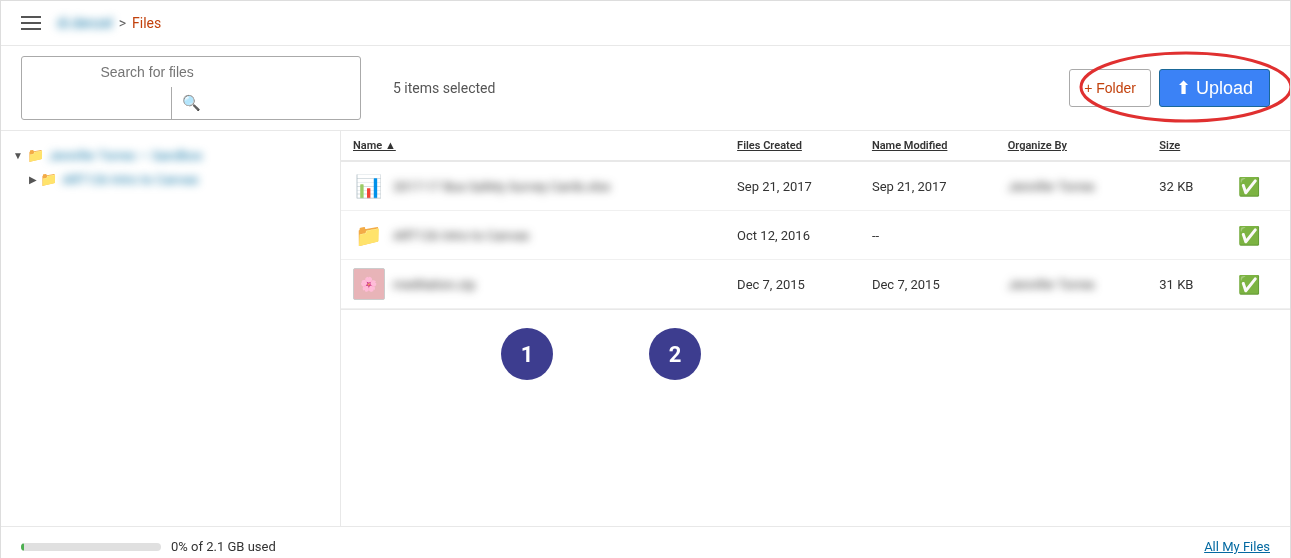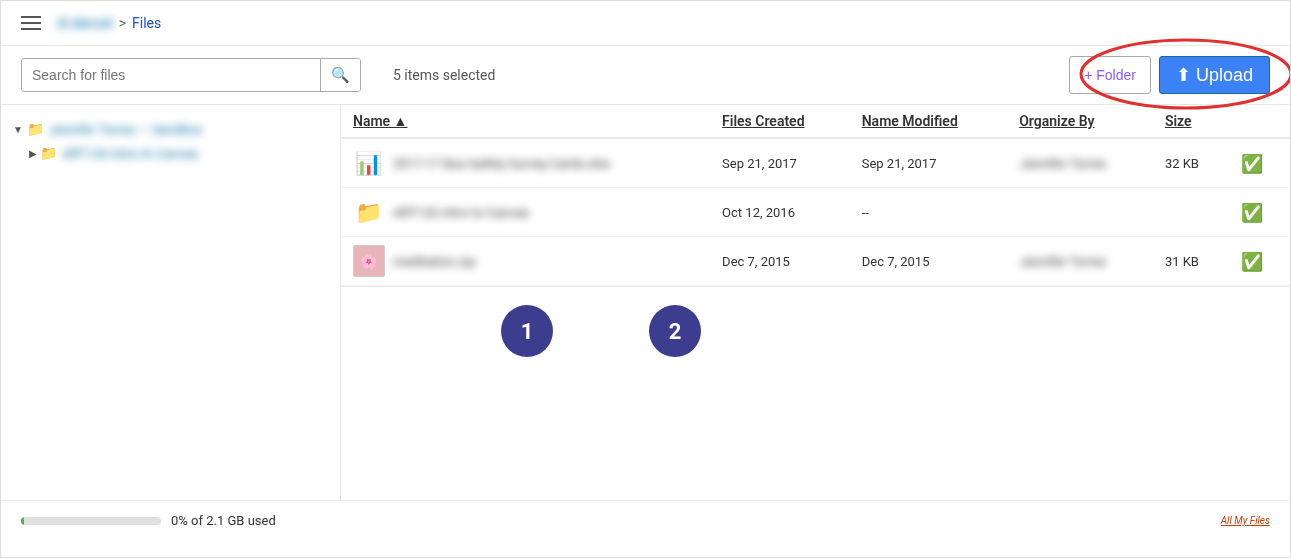--- a/index.html
+++ b/index.html
@@ -14,37 +14,38 @@
     }
     .hamburger {
       display: flex; flex-direction: column; gap: 4px; cursor: pointer; margin-right: 16px;
     }
     .hamburger span { display: block; width: 20px; height: 2px; background: #555; }
     .breadcrumb {
       display: flex; align-items: center; gap: 6px; font-size: 14px; color: #0770a3;
     }
     .breadcrumb .blurred { filter: blur(4px); color: #0770a3; }
     .breadcrumb .sep { color: #666; }
-    .breadcrumb .current { color: #1d4ed8; }
+    .breadcrumb .current { color: #c2410c; }
 
     
     .toolbar {
       display: flex;
       align-items: center;
       padding: 10px 20px;
       border-bottom: 1px solid #e8e8e8;
       gap: 12px;
     }
     .search-wrapper {
       display: flex;
       align-items: center;
       border: 1px solid #aaa;
       border-radius: 3px;
       overflow: hidden;
       width: 340px;
+      flex-direction: column;
     }
     .search-input {
       border: none;
       outline: none;
       padding: 7px 10px;
       font-size: 14px;
       flex: 1;
       color: #666;
     }
     .search-btn {
@@ -62,21 +63,21 @@
       flex: 1;
       padding-left: 20px;
     }
     .btn-folder {
       background: #fff;
       border: 1px solid #aaa;
       border-radius: 3px;
       padding: 8px 14px;
       cursor: pointer;
       font-size: 14px;
-      color: #8b5cf6;
+      color: #c2410c;
       display: flex;
       align-items: center;
       gap: 5px;
     }
     .btn-upload {
       background: #3b82f6;
       border: 1px solid #1a6898;
       border-radius: 3px;
       padding: 7px 16px;
       cursor: pointer;
@@ -123,21 +124,21 @@
     .file-table {
       width: 100%;
       border-collapse: collapse;
     }
     .file-table thead tr {
       border-bottom: 2px solid #e8e8e8;
     }
     .file-table th {
       text-align: left;
       padding: 8px 12px;
-      font-size: 14px;
+      font-size: 11px;
       font-weight: 600;
       color: #333;
       white-space: nowrap;
     }
     .file-table th.sortable {
       text-decoration: underline;
       cursor: pointer;
     }
     .file-table td {
       padding: 8px 12px;
@@ -216,21 +217,21 @@
       overflow: hidden;
       margin-right: 10px;
     }
     .progress-bar-fill {
       height: 100%;
       width: 2%;
       background: #4caf50;
       border-radius: 4px;
     }
     .storage-text { font-size: 13px; color: #333; }
-    .all-my-files { margin-left: auto; font-size: 10px; color: #c2410c; text-decoration: underline; cursor: pointer; font-style: italic; }
+    .all-my-files { margin-left: auto; font-size: 13px; color: #0369a1; text-decoration: underline; cursor: pointer; }
 
     
     .page-wrapper {
       width: 1291px;
       min-height: 558px;
       overflow: hidden;
       position: relative;
       border: 1px solid #ddd;
     }
 

